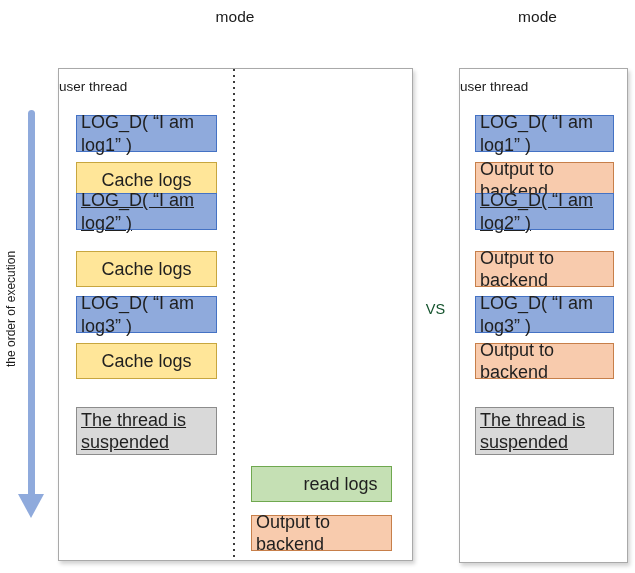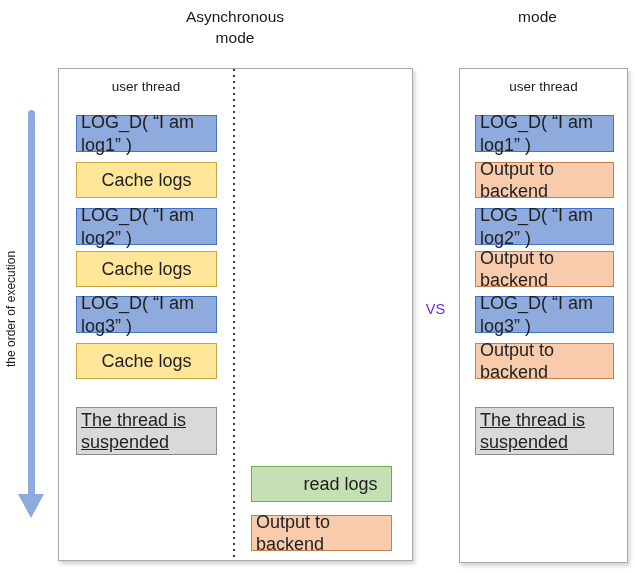--- a/index.html
+++ b/index.html
@@ -30,21 +30,20 @@
     border: 1px solid #a9a9a9;
     box-shadow: 2px 3px 4px rgba(0,0,0,0.18);
   }
   .panel.async { left: 58px;  width: 353px; height: 491px; }
   .panel.sync  { left: 459px; width: 167px; height: 493px; }
 
   .col-header {
     position: absolute;
     top: 10px;
     font-size: 13.5px;
-    text-align: center;
     color: #1a1a1a;
     white-space: nowrap;
   }
   .divider {
     position: absolute;
     left: 174px;
     top: 0;
     bottom: 0;
     width: 2px;
     background-image: repeating-linear-gradient(to bottom, #3c3c3c 0 2px, transparent 2px 6px);
@@ -64,36 +63,36 @@
   }
   
   .panel.async .col1 { left: 17px; width: 141px; }
   
   .panel.async .col2 { left: 192px; width: 141px; }
   
   .panel.sync .col1 { left: 15px; width: 139px; }
 
   .row0 { top: 46px;  height: 37px; }
   .row1 { top: 93px;  height: 36px; }
-  .row2 { top: 139px; height: 37px; }
+  .row2 { top: 124px; height: 37px; text-decoration: underline; }
   .row3 { top: 182px; height: 36px; }
   .row4 { top: 227px; height: 37px; }
   .row5 { top: 274px; height: 36px; }
   .row6 { top: 338px; height: 48px; text-decoration: underline; }
   .rowA { top: 397px; height: 36px; padding-left: 42px; }
   .rowB { top: 446px; height: 36px; }
 
   .vs {
     position: absolute;
     left: 412px;
     top: 301px;
     width: 47px;
     text-align: center;
     font-size: 14.5px;
-    color: #6d28d9;
+    color: #14532d;
   }
 
   .order-arrow-shaft {
     position: absolute;
     left: 28px;
     top: 110px;
     width: 7px;
     height: 388px;
     border-radius: 4px 4px 0 0;
   }
@@ -120,21 +119,20 @@
     color: #1a1a1a;
     white-space: nowrap;
   }
 </style>
 </head>
 <body>
 
 <div class="canvas">
 
   <div class="mode-title left">
-    <div>Asynchronous</div>
     <div>mode</div>
   </div>
   <div class="mode-title right">
     <div>mode</div>
   </div>
 
   <div class="order-arrow-shaft" style="background-color: rgb(143, 170, 220);"></div>
   <div class="order-arrow-head" style="border-top-color: rgb(143, 170, 220);"></div>
   <div class="order-label">the order of execution</div>
 

